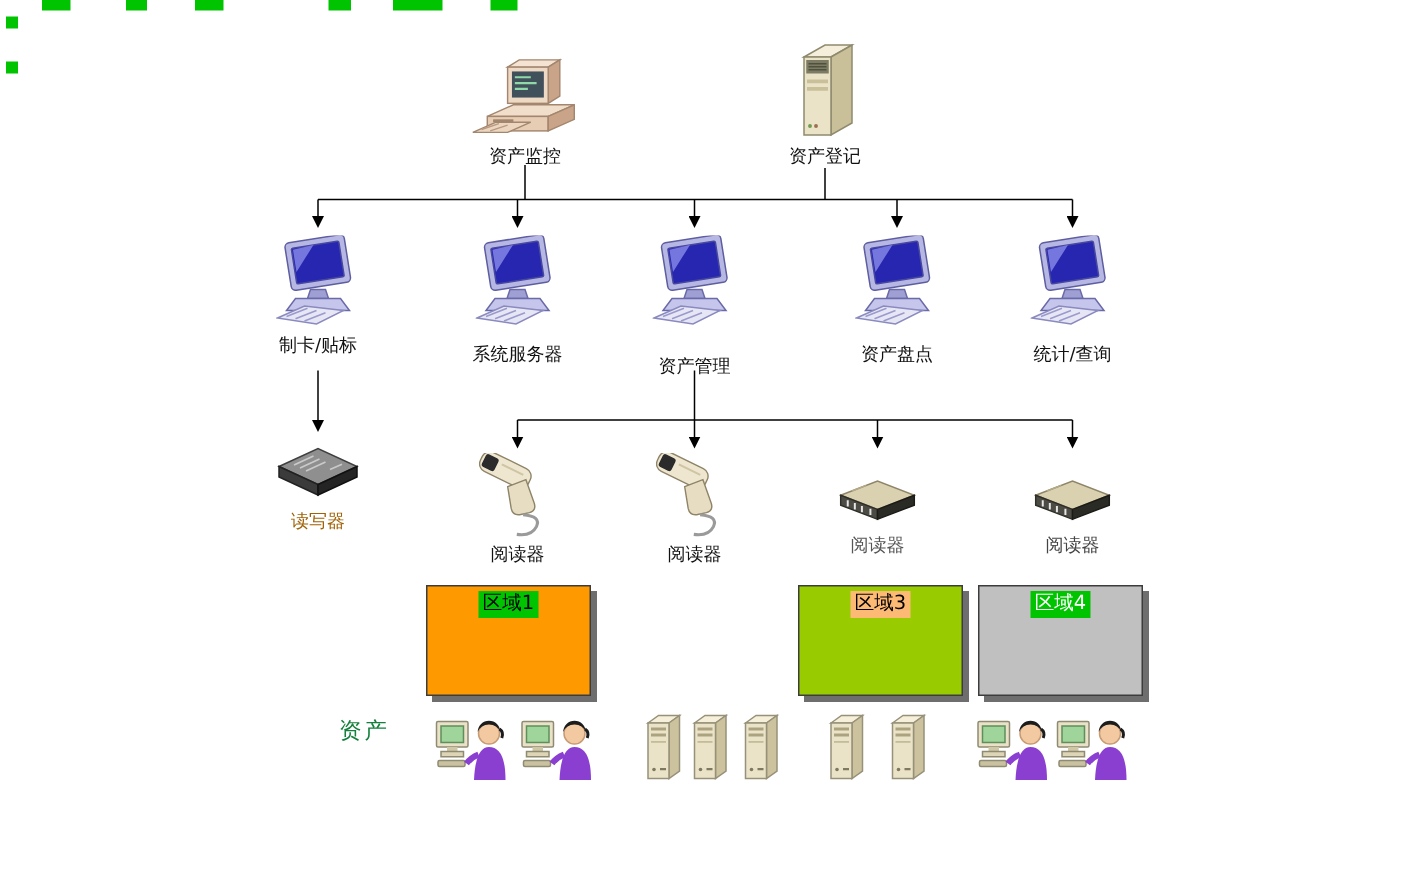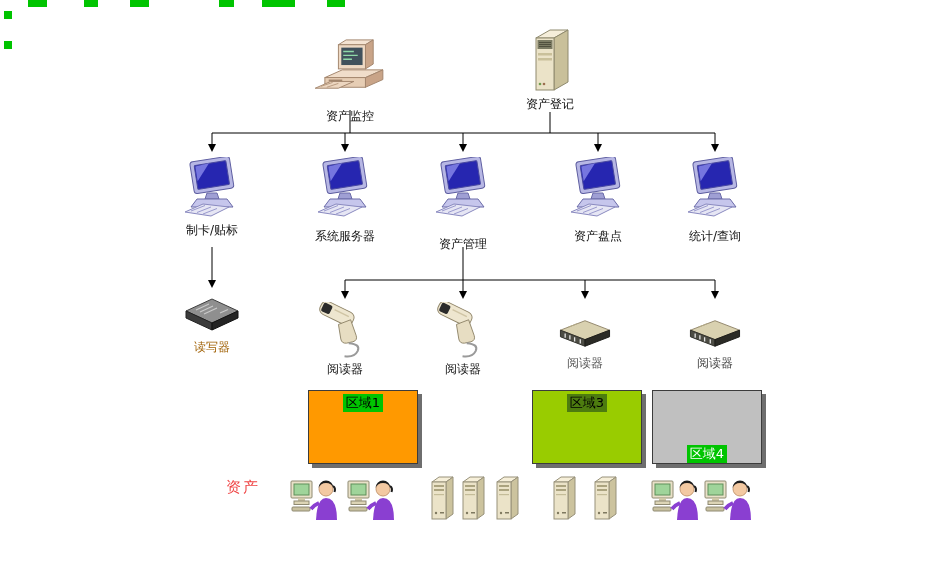--- a/index.html
+++ b/index.html
@@ -6,21 +6,21 @@
   body{font-family:"DejaVu Sans","Liberation Sans",sans-serif;background:#ffffff;}
   #canvas{position:relative;width:945px;height:580px;background:#ffffff;overflow:hidden;}
   .wires{position:absolute;left:0;top:0;pointer-events:none;}
   .node{position:absolute;display:flex;flex-direction:column;align-items:center;}
   .node .label{font-size:12px;color:#111;white-space:nowrap;line-height:1.2;}
   .zone{position:absolute;width:108px;height:72px;border:1px solid #3c3c3c;
         box-shadow:4px 4px 0 #6e6e6e;display:flex;justify-content:center;align-items:flex-start;}
   .zone .zlabel{margin-top:3px;font-size:13px;color:#000;padding:0 3px;line-height:1.35;white-space:nowrap;}
   .art{position:absolute;}
   .icon-abs{position:absolute;}
-  .assets-label{position:absolute;font-size:15px;color:#ef4444;letter-spacing:2px;}
+  .assets-label{position:absolute;font-size:15px;color:#15803d;letter-spacing:2px;}
 </style>
 </head>
 <body>
 
 <div id="canvas">
 
   <svg width="0" height="0" style="position:absolute" aria-hidden="true">
     <defs>
       <symbol id="sym-olddesktop" viewBox="0 0 72 60">
         <polygon points="10,42 28,34 70,34 52,42" fill="#f0ddca" stroke="#a3866e"></polygon>
@@ -136,21 +136,21 @@
   <div class="art" style="left: 219px; top: 0px; width: 15px; height: 7px; background: rgb(0, 196, 0);"></div>
   <div class="art" style="left: 262px; top: 0px; width: 33px; height: 7px; background: rgb(0, 196, 0);"></div>
   <div class="art" style="left: 327px; top: 0px; width: 18px; height: 7px; background: rgb(0, 196, 0);"></div>
   <div class="art" style="left: 4px; top: 11px; width: 8px; height: 8px; background: rgb(0, 196, 0);"></div>
   <div class="art" style="left: 4px; top: 41px; width: 8px; height: 8px; background: rgb(0, 196, 0);"></div>
 
   <div class="node" style="left:300px;top:37px;width:100px">
     <svg width="72" height="58">
         <use href="#sym-olddesktop"></use>
       </svg>
-    <div class="label" style="margin-top:14px">资产监控</div>
+    <div class="label" style="margin-top:2px">资产监控</div>
   </div>
   <div class="node" style="left:500px;top:28px;width:100px">
     <svg width="48" height="68">
         <use href="#sym-server"></use>
       </svg>
     <div class="label" style="margin-top:1px">资产登记</div>
   </div>
 
   <div class="node" style="left:162px;top:157px;width:100px">
     <svg width="56" height="62">
@@ -207,27 +207,27 @@
       </svg>
     <div class="label" style="margin-top:6px;color:#555">阅读器</div>
   </div>
   <div class="node" style="left:665px;top:316px;width:100px">
     <svg width="58" height="34">
         <use href="#sym-boxreader"></use>
       </svg>
     <div class="label" style="margin-top:6px;color:#444">阅读器</div>
   </div>
 
-  <div class="zone" style="left: 308px; top: 390px; background: rgb(255, 153, 0);">
+  <div class="zone" style="left: 284px; top: 390px; background: rgb(255, 153, 0);">
     <span class="zlabel" style="background: rgb(0, 196, 0);">区域1</span>
   </div>
   <div class="zone" style="left: 532px; top: 390px; background: rgb(153, 204, 0);">
-    <span class="zlabel" style="background: #4d7c0f;">区域3</span>
-  </div>
-  <div class="zone" style="left: 652px; top: 390px; background: rgb(192, 192, 192); align-items: flex-end;">
+    <span class="zlabel" style="background: #fdba74;">区域3</span>
+  </div>
+  <div class="zone" style="left: 652px; top: 390px; background: rgb(192, 192, 192);">
     <span class="zlabel" style="color: rgb(255, 255, 255); background: rgb(0, 196, 0);">区域4</span>
   </div>
 
   <div class="assets-label" style="left:226px;top:478px">资产</div>
 
   <svg class="icon-abs" style="left:290px;top:476px" width="52" height="46">
       <use href="#sym-person-pc"></use>
     </svg>
   <svg class="icon-abs" style="left:347px;top:476px" width="52" height="46">
       <use href="#sym-person-pc"></use>

